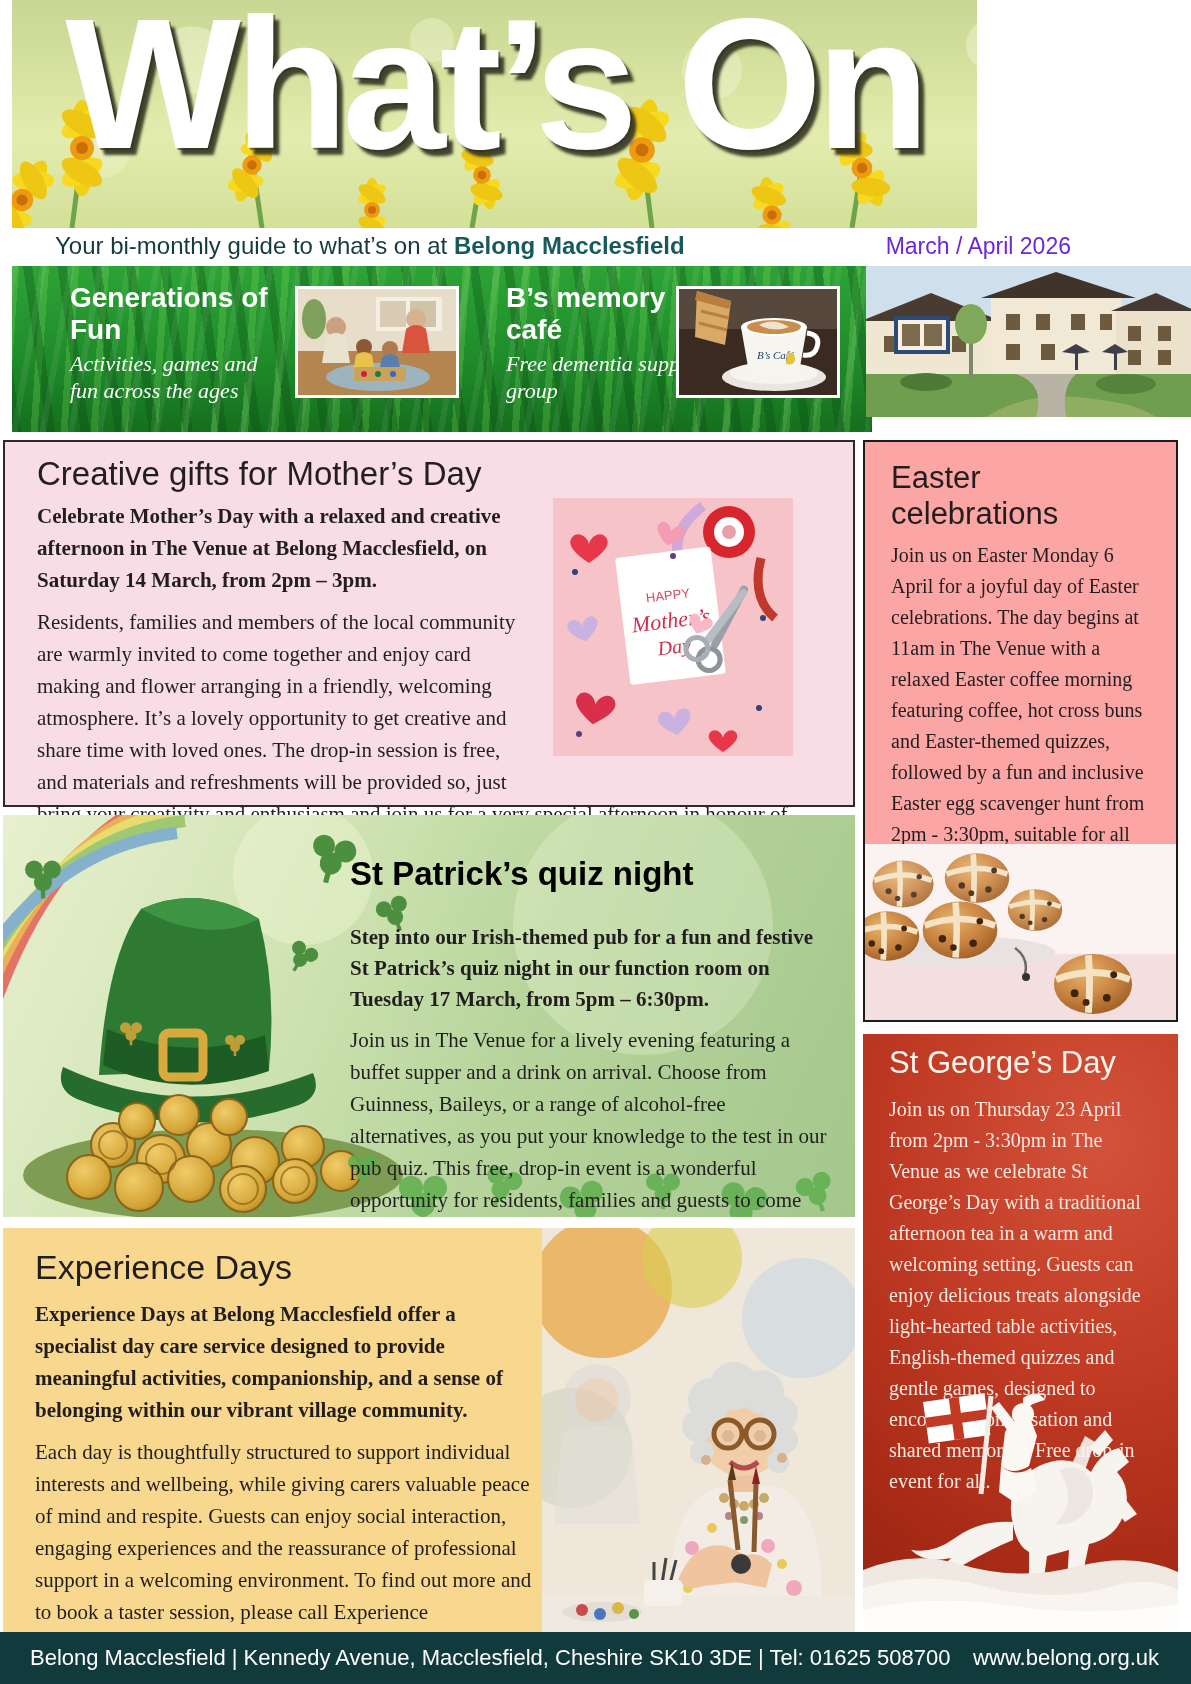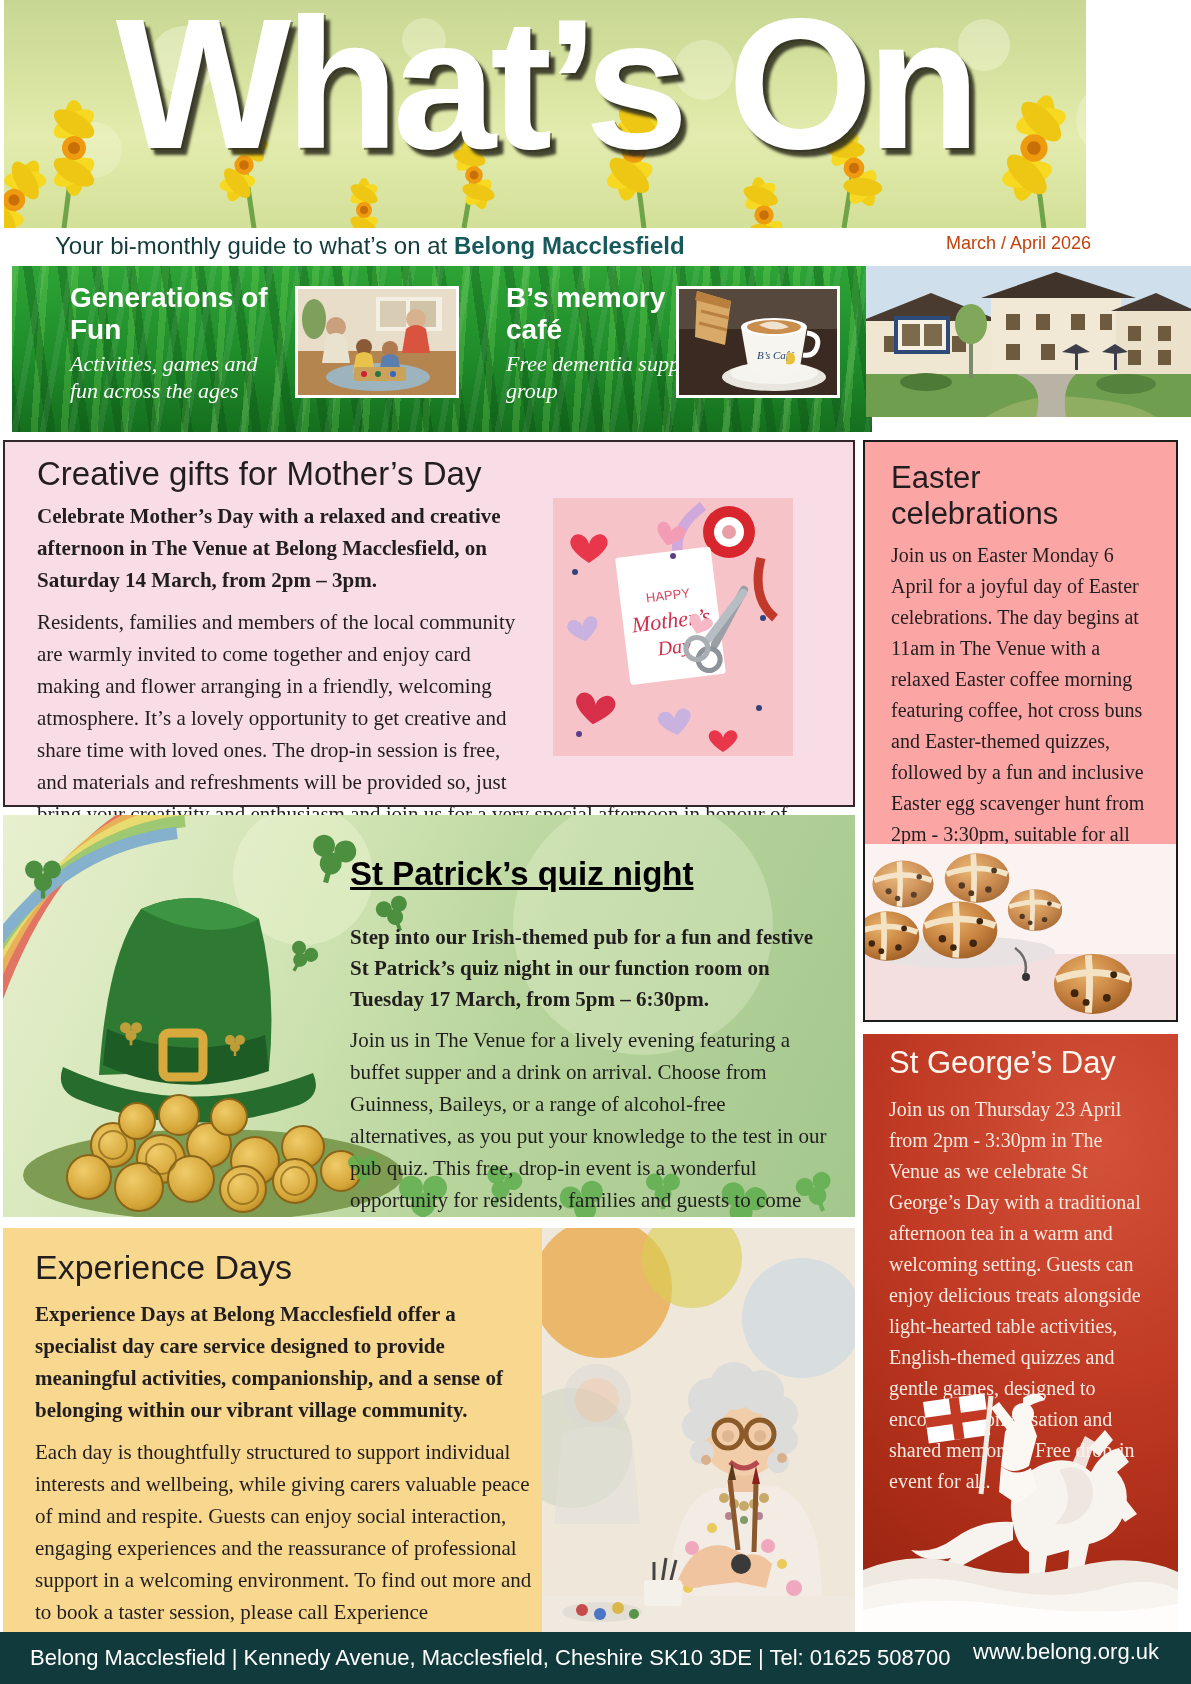--- a/index.html
+++ b/index.html
@@ -1,31 +1,31 @@
 <!DOCTYPE html>
 <html><head>
 <meta charset="utf-8">
 <style>
   html,body{margin:0;padding:0;background:#fff;}
   .page{position:relative;width:1191px;height:1684px;background:#fff;overflow:hidden;
         font-family:"Liberation Sans",sans-serif;}
 
   
-  .masthead{position:absolute;left:4px;top:0;width:1082px;height:228px;overflow:hidden;
-    background:linear-gradient(180deg,#c7d793 0%,#d8e3a0 35%,#e3ecae 60%,#d3e098 100%);}
+  .masthead{position:absolute;left:12px;top:0;width:945px;height:228px;overflow:hidden;
+    background:linear-gradient(180deg,#c7d793 0%,#d8e3a0 35%,#e3ecae 60%,#d3e098 100%);padding-left:20px;}
   .masthead svg{position:absolute;left:0;top:0;}
   .masthead-title{position:absolute;left:0;top:-18px;width:100%;text-align:center;
     font-size:186px;font-weight:bold;letter-spacing:-6px;color:#fff;line-height:1.1;
     text-shadow:6px 7px 3px rgba(45,45,30,.88),2px 2px 0 rgba(45,45,30,.55);}
 
   
   .subbar{position:absolute;left:0;top:228px;width:1191px;height:38px;background:#fff;}
   .subbar .lead{position:absolute;left:55px;top:4px;font-size:24px;color:#143c3e;}
   .subbar .lead b{color:#175a5c;font-weight:bold;}
-  .subbar .issue{position:absolute;right:100px;top:5px;font-size:18px;color:#c2410c;}
+  .subbar .issue{position:absolute;right:120px;top:5px;font-size:23px;color:#6d28d9;}
 
   
   .banner{position:absolute;left:12px;top:266px;width:860px;height:166px;overflow:hidden;
     background:
       repeating-linear-gradient(100deg,rgba(255,255,255,.07) 0 6px,transparent 6px 28px),
       repeating-linear-gradient(82deg,rgba(8,70,16,.30) 0 9px,transparent 9px 34px),
       repeating-linear-gradient(94deg,rgba(130,225,95,.25) 0 7px,transparent 7px 30px),
       linear-gradient(180deg,#2da336 0%,#1f8c2a 55%,#156f1e 100%);}
   .banner .promo{position:absolute;color:#fff;}
   .banner .promo h3{margin:0;font-size:28px;line-height:32px;font-weight:bold;}
@@ -51,21 +51,21 @@
   .easter{left:863px;top:440px;width:315px;height:582px;background:#fca5a5;
     border:2px solid #1c1c1c;padding:18px 24px 0 26px;overflow:hidden;}
   .easter h2{font-size:31px;line-height:36px;}
   .easter p{margin:8px 0 0;font-size:20px;line-height:31px;}
   .easter .buns{position:absolute;left:0;bottom:0;width:100%;height:176px;}
 
   .stpatrick{position:absolute;left:3px;top:815px;width:852px;height:402px;overflow:hidden;
     background:linear-gradient(115deg,#e8f0cf 0%,#cfe3b2 35%,#b7d49c 60%,#a3c78d 100%);}
   .stpatrick .art{position:absolute;left:0;top:0;}
   .stpatrick .text{position:absolute;left:347px;top:12px;width:478px;}
-  .stpatrick h2{font-size:33px;line-height:40px;text-decoration:underline;}
+  .stpatrick h2{font-size:33px;line-height:40px;}
   .stpatrick p{margin:9px 0 0;font-size:21px;line-height:32px;}
   .stpatrick .intro{font-size:21px;line-height:31px;}
 
   .stgeorge{left:863px;top:1034px;width:315px;height:598px;overflow:hidden;color:#fdf3ec;
     background:radial-gradient(140% 90% at 75% 18%,#d4523a 0%,#c03a24 45%,#a82b16 80%,#992413 100%);
     padding:10px 24px 0 26px;}
   .stgeorge h2{font-size:31px;line-height:38px;color:#fdf6ee;}
   .stgeorge p{margin:12px 0 0;font-size:20px;line-height:31px;color:#f8e8e0;}
   .stgeorge .knight{position:absolute;left:0;bottom:0;width:100%;height:258px;}
 
@@ -75,21 +75,21 @@
   .experience h2{font-size:34px;line-height:42px;}
   .experience p{margin:10px 0 0;font-size:21px;line-height:32px;}
   .experience .intro{font-size:21px;line-height:32px;}
   .experience .photo-right{position:absolute;left:539px;top:0;width:313px;height:404px;
     overflow:hidden;}
 
   
   .footer{position:absolute;left:0;top:1632px;width:1191px;height:52px;background:#113a3d;
     color:#fff;}
   .footer .line{position:absolute;left:30px;top:13px;font-size:22px;}
-  .footer .web{position:absolute;right:32px;top:7px;font-size:22px;}
+  .footer .web{position:absolute;right:32px;top:13px;font-size:22px;}
 </style>
 </head>
 <body>
 
 <div class="page">
 
   <header class="masthead">
     <svg width="1191" height="228">
       <defs>
         <g id="daff">

